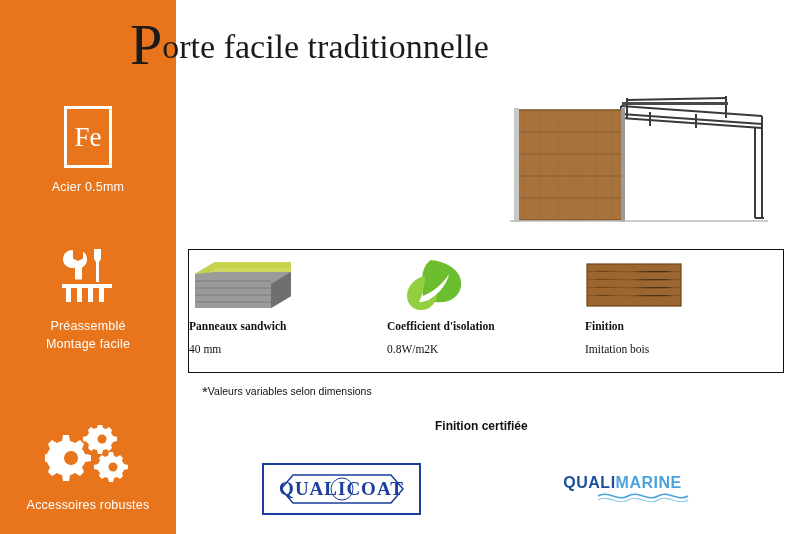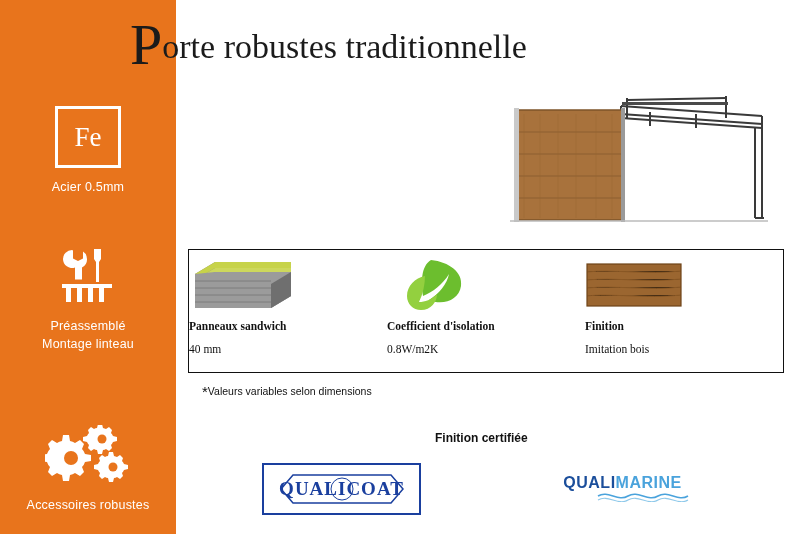--- a/index.html
+++ b/index.html
@@ -36,21 +36,21 @@
   }
   .sidebar-label {
     font-size: 12.5px;
     color: #ffffff;
     line-height: 18px;
     letter-spacing: 0.2px;
   }
 
   
   .fe-box {
-    width: 66px;
+    width: 48px;
     height: 62px;
     border: 3px solid #ffffff;
     margin: 0 auto 10px auto;
     box-sizing: border-box;
     display: flex;
     align-items: center;
     justify-content: center;
   }
   .fe-text {
     font-size: 27px;
@@ -141,21 +141,21 @@
     font-size: 10.5px;
     color: #111111;
   }
   .footnote .star {
     font-size: 15px;
     vertical-align: -2px;
   }
   .certif {
     position: absolute;
     left: 435px;
-    top: 431px;
+    top: 419px;
     font-size: 12px;
     font-weight: bold;
     color: #111111;
   }
 
   
   .logo-qualicoat {
     position: absolute;
     left: 262px;
     top: 463px;
@@ -217,21 +217,21 @@
           <path d="M40 3 l7 0 l0 10 l-2 3 l0 20 l-3 0 l0 -20 l-2 -3 z" fill="#ffffff"></path>
 
           <rect x="8" y="38" width="50" height="4" fill="#ffffff"></rect>
           <rect x="12" y="42" width="5" height="14" fill="#ffffff"></rect>
           <rect x="23" y="42" width="5" height="14" fill="#ffffff"></rect>
           <rect x="34" y="42" width="5" height="14" fill="#ffffff"></rect>
           <rect x="45" y="42" width="5" height="14" fill="#ffffff"></rect>
         </svg>
       </div>
       <div class="sidebar-label">Préassemblé</div>
-      <div class="sidebar-label">Montage linteau</div>
+      <div class="sidebar-label">Montage facile</div>
     </div>
 
     <div class="sidebar-block" style="top:424px;">
       <div class="icon-wrap">
         <svg width="86" height="58" viewBox="0 0 86 58" aria-hidden="true">
           <g fill="#ffffff">
 
             <path d="M30 18 l5 -3 l4 4 l-2 5 a12 12 0 0 1 3 5 l6 1 l0 6 l-6 1 a12 12 0 0 1 -3 5 l2 5 l-4 4 l-5 -3 a12 12 0 0 1 -5 2 l-1 6 l-6 0 l-1 -6 a12 12 0 0 1 -5 -2 l-5 3 l-4 -4 l2 -5 a12 12 0 0 1 -3 -5 l-6 -1 l0 -6 l6 -1 a12 12 0 0 1 3 -5 l-2 -5 l4 -4 l5 3 a12 12 0 0 1 5 -2 l1 -6 l6 0 l1 6 a12 12 0 0 1 5 2 z"></path>
             <circle cx="26" cy="33" r="7" fill="#e8741c"></circle>
 
@@ -241,21 +241,21 @@
             <path d="M72 32 l3 -2 l3 3 l-1 3 a8 8 0 0 1 2 3 l4 1 l0 4 l-4 1 a8 8 0 0 1 -2 3 l1 3 l-3 3 l-3 -2 a8 8 0 0 1 -3 1 l-1 4 l-4 0 l-1 -4 a8 8 0 0 1 -3 -1 l-3 2 l-3 -3 l1 -3 a8 8 0 0 1 -2 -3 l-4 -1 l0 -4 l4 -1 a8 8 0 0 1 2 -3 l-1 -3 l3 -3 l3 2 a8 8 0 0 1 3 -1 l1 -4 l4 0 l1 4 z"></path>
             <circle cx="68" cy="42" r="4.5" fill="#e8741c"></circle>
           </g>
         </svg>
       </div>
       <div class="sidebar-label">Accessoires robustes</div>
     </div>
   </div>
 
   <div class="title">
-    <span class="drop">P</span><span>orte robustes traditionnelle</span>
+    <span class="drop">P</span><span>orte facile traditionnelle</span>
   </div>
 
   <div class="door-art">
     <svg width="270" height="145" viewBox="0 0 270 145" aria-hidden="true">
 
       <g stroke="#3a3a3a" stroke-width="2" fill="none">
         <line x1="121" y1="18" x2="262" y2="28"></line>
         <line x1="121" y1="26" x2="262" y2="36"></line>
         <line x1="121" y1="18" x2="121" y2="30"></line>
         <line x1="262" y1="28" x2="262" y2="40"></line>

